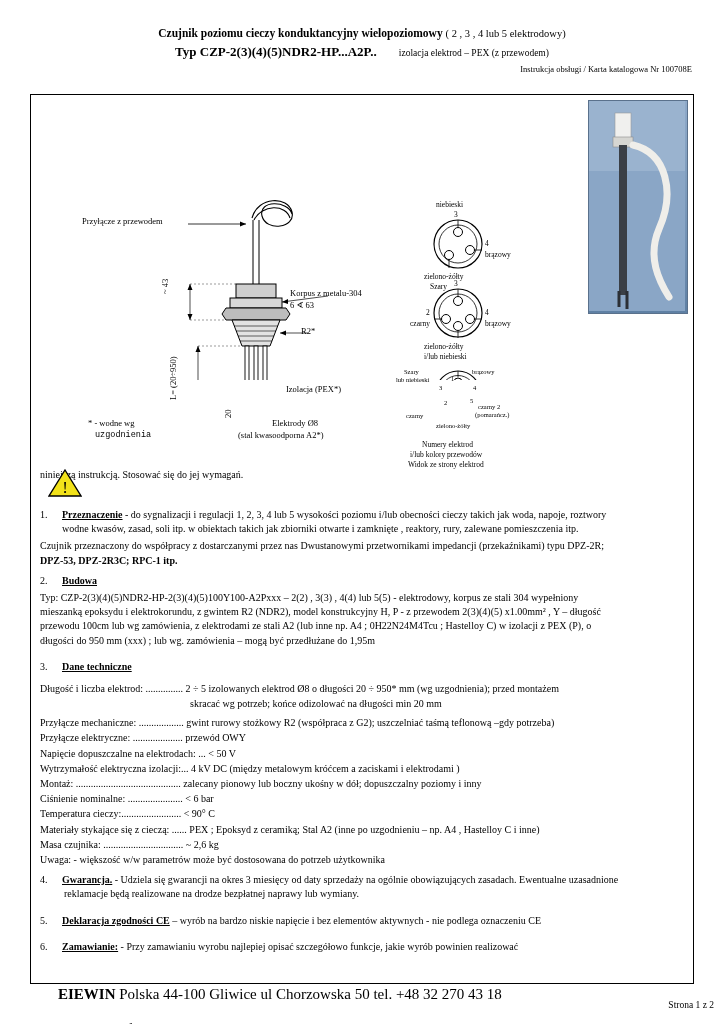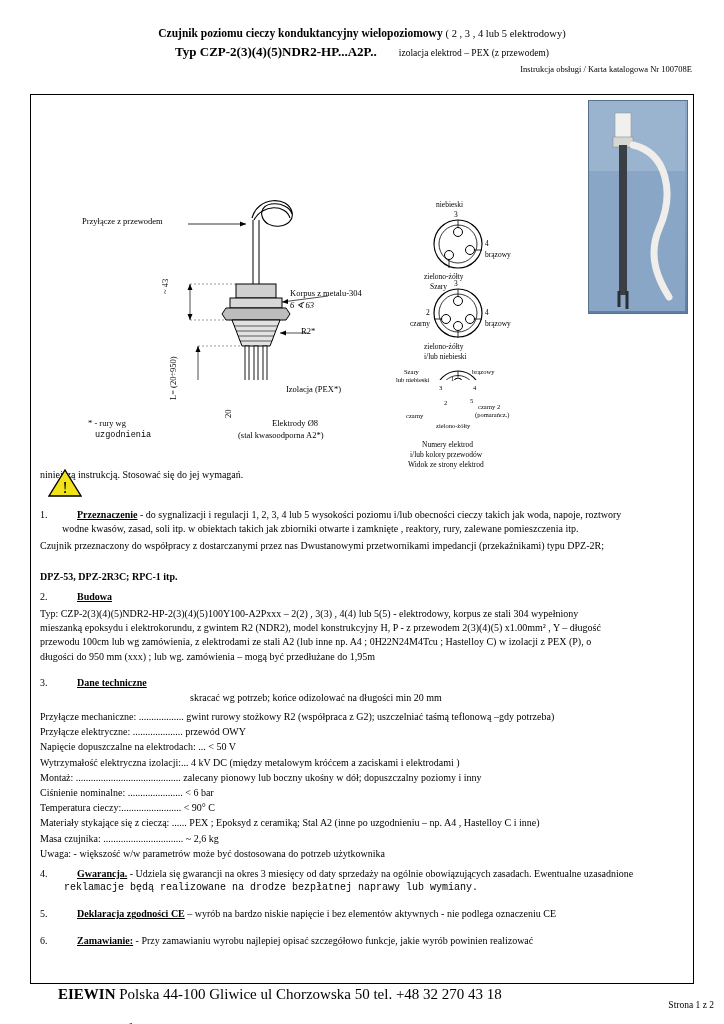--- a/index.html
+++ b/index.html
@@ -113,24 +113,24 @@
   .num-item {
     position: relative;
     padding-left: 22px;
     margin-top: 6px;
   }
   .num {
     position: absolute;
     left: 0;
     top: 0;
   }
-  .u { text-decoration: underline; margin-left: 15px; }
+  .u { text-decoration: underline; }
   .b { font-weight: bold; }
   .p { margin-top: 3px; }
-  .tight { margin-top: 16px; }
+  .tight { margin-top: 0px; }
 
   .specline {
     margin-top: 1px;
   }
 
   
   .footer {
     position: absolute;
     left: 30px;
     top: 986px;
@@ -281,26 +281,26 @@
         <rect x="26" y="12" width="16" height="26" fill="#f0f0ee" stroke="#9a9a9a" stroke-width="0.6"></rect>
         <rect x="24" y="36" width="20" height="10" fill="#d6d6d2" stroke="#8d8d8d" stroke-width="0.6"></rect>
         <rect x="30" y="44" width="8" height="150" fill="#3a3f46"></rect>
         <path d="M44 44 C 78 52, 86 92, 70 128 C 58 156, 70 180, 80 196" stroke="#efeeea" stroke-width="7" fill="none" stroke-linecap="round"></path>
         <path d="M30 190 L30 206 M38 190 L38 208" stroke="#2b2f35" stroke-width="3"></path>
       </svg>
     </div>
 
     <div class="fig-label" style="left:42px; top:116px;">Przyłącze  z  przewodem</div>
     <div class="fig-label" style="left:250px; top:188px;">Korpus  z  metalu-304</div>
-    <div class="fig-label" style="left:250px; top:200px;font-style:italic;">6 ∢ 63</div>
+    <div class="fig-label" style="left:250px; top:200px;">6 ∢ 63</div>
     <div class="fig-label" style="left:261px; top:226px;">R2*</div>
     <div class="fig-label" style="left:246px; top:284px;">Izolacja (PEX*)</div>
     <div class="fig-label" style="left:232px; top:318px;">Elektrody Ø8</div>
     <div class="fig-label" style="left:198px; top:330px;">(stal kwasoodporna A2*)</div>
-    <div class="fig-label" style="left:48px; top:318px;">* - rury wg</div>
+    <div class="fig-label" style="left:48px; top:318px;">* - wodne wg</div>
     <div class="fig-label" style="left:55px; top:330px;font-family:Liberation Mono, monospace;">uzgodnienia</div>
 
     <div class="fig-label" style="left:120px; top:194px; transform:rotate(-90deg); transform-origin:left top;">~ 43</div>
     <div class="fig-label" style="left:128px; top:300px; transform:rotate(-90deg); transform-origin:left top;">L= (20÷950)</div>
     <div class="fig-label" style="left:183px; top:318px; transform:rotate(-90deg); transform-origin:left top;">20</div>
 
     <div class="fig-label small" style="left:396px; top:100px;">niebieski</div>
     <div class="fig-label small" style="left:414px; top:110px;">3</div>
     <div class="fig-label small" style="left:445px; top:139px;">4</div>
     <div class="fig-label small" style="left:445px; top:150px;">brązowy</div>
@@ -360,37 +360,38 @@
     </div>
     <div class="p">Typ:  CZP-2(3)(4)(5)NDR2-HP-2(3)(4)(5)100Y100-A2Pxxx  –  2(2) , 3(3) , 4(4) lub 5(5) - elektrodowy, korpus ze stali 304 wypełniony</div>
     <div>mieszanką epoksydu i elektrokorundu,  z gwintem R2 (NDR2),  model konstrukcyjny H,  P - z przewodem 2(3)(4)(5) x1.00mm² , Y – długość</div>
     <div>przewodu 100cm lub wg zamówienia, z elektrodami ze stali A2 (lub inne np. A4 ; 0H22N24M4Tcu ; Hastelloy  C)  w izolacji z PEX (P),  o</div>
     <div>długości do 950 mm (xxx) ; lub wg. zamówienia – mogą być przedłużane do 1,95m</div>
 
     <div class="num-item" style="margin-top:12px;">
       <span class="num">3.</span>
       <span class="u b">Dane techniczne</span>
     </div>
+    <div class="specline" style="margin-top:8px;">Długość i liczba elektrod: ...............    2 ÷ 5 izolowanych elektrod Ø8 o długości 20 ÷ 950* mm (wg uzgodnienia);  przed montażem</div>
     <div class="specline" style="white-space:pre;">                                                            skracać wg potrzeb; końce odizolować na długości min 20 mm</div>
     <div class="specline" style="margin-top:5px;">Przyłącze mechaniczne: ..................   gwint rurowy stożkowy R2 (współpraca z G2); uszczelniać taśmą teflonową –gdy potrzeba)</div>
     <div class="specline">Przyłącze elektryczne: ....................   przewód OWY</div>
     <div class="specline">Napięcie dopuszczalne na elektrodach: ...  &lt;  50 V</div>
     <div class="specline">Wytrzymałość elektryczna izolacji:...   4 kV DC (między metalowym króćcem a zaciskami  i elektrodami )</div>
     <div class="specline">Montaż: ..........................................    zalecany pionowy lub boczny ukośny w dół; dopuszczalny poziomy i inny</div>
     <div class="specline">Ciśnienie nominalne: ......................   &lt; 6 bar</div>
     <div class="specline">Temperatura cieczy:........................   &lt; 90° C</div>
     <div class="specline">Materiały stykające się z cieczą: ......    PEX ; Epoksyd  z ceramiką; Stal A2 (inne po uzgodnieniu – np. A4 ,  Hastelloy  C  i inne)</div>
     <div class="specline">Masa czujnika:  ................................   ~ 2,6 kg</div>
     <div class="specline">Uwaga: - większość w/w parametrów może być dostosowana do potrzeb użytkownika</div>
 
     <div class="num-item" style="margin-top:6px;">
       <span class="num">4.</span>
       <span class="u b">Gwarancja.</span>
       <span>- Udziela się gwarancji na okres 3 miesięcy od daty sprzedaży na ogólnie obowiązujących zasadach. Ewentualne uzasadnione</span>
-      <div style="padding-left:2px;font-family:Liberation Mono, monospace;">reklamacje będą realizowane na drodze bezpłatnej naprawy lub wymiany.</div>
+      <div style="padding-left:2px;">reklamacje będą realizowane na drodze bezpłatnej naprawy lub wymiany.</div>
     </div>
 
     <div class="num-item" style="margin-top:12px;">
       <span class="num">5.</span>
       <span class="u b">Deklaracja zgodności CE</span>
       <span>–  wyrób na bardzo niskie napięcie  i  bez elementów aktywnych - nie podlega oznaczeniu CE</span>
     </div>
 
     <div class="num-item" style="margin-top:12px;">
       <span class="num">6.</span>

